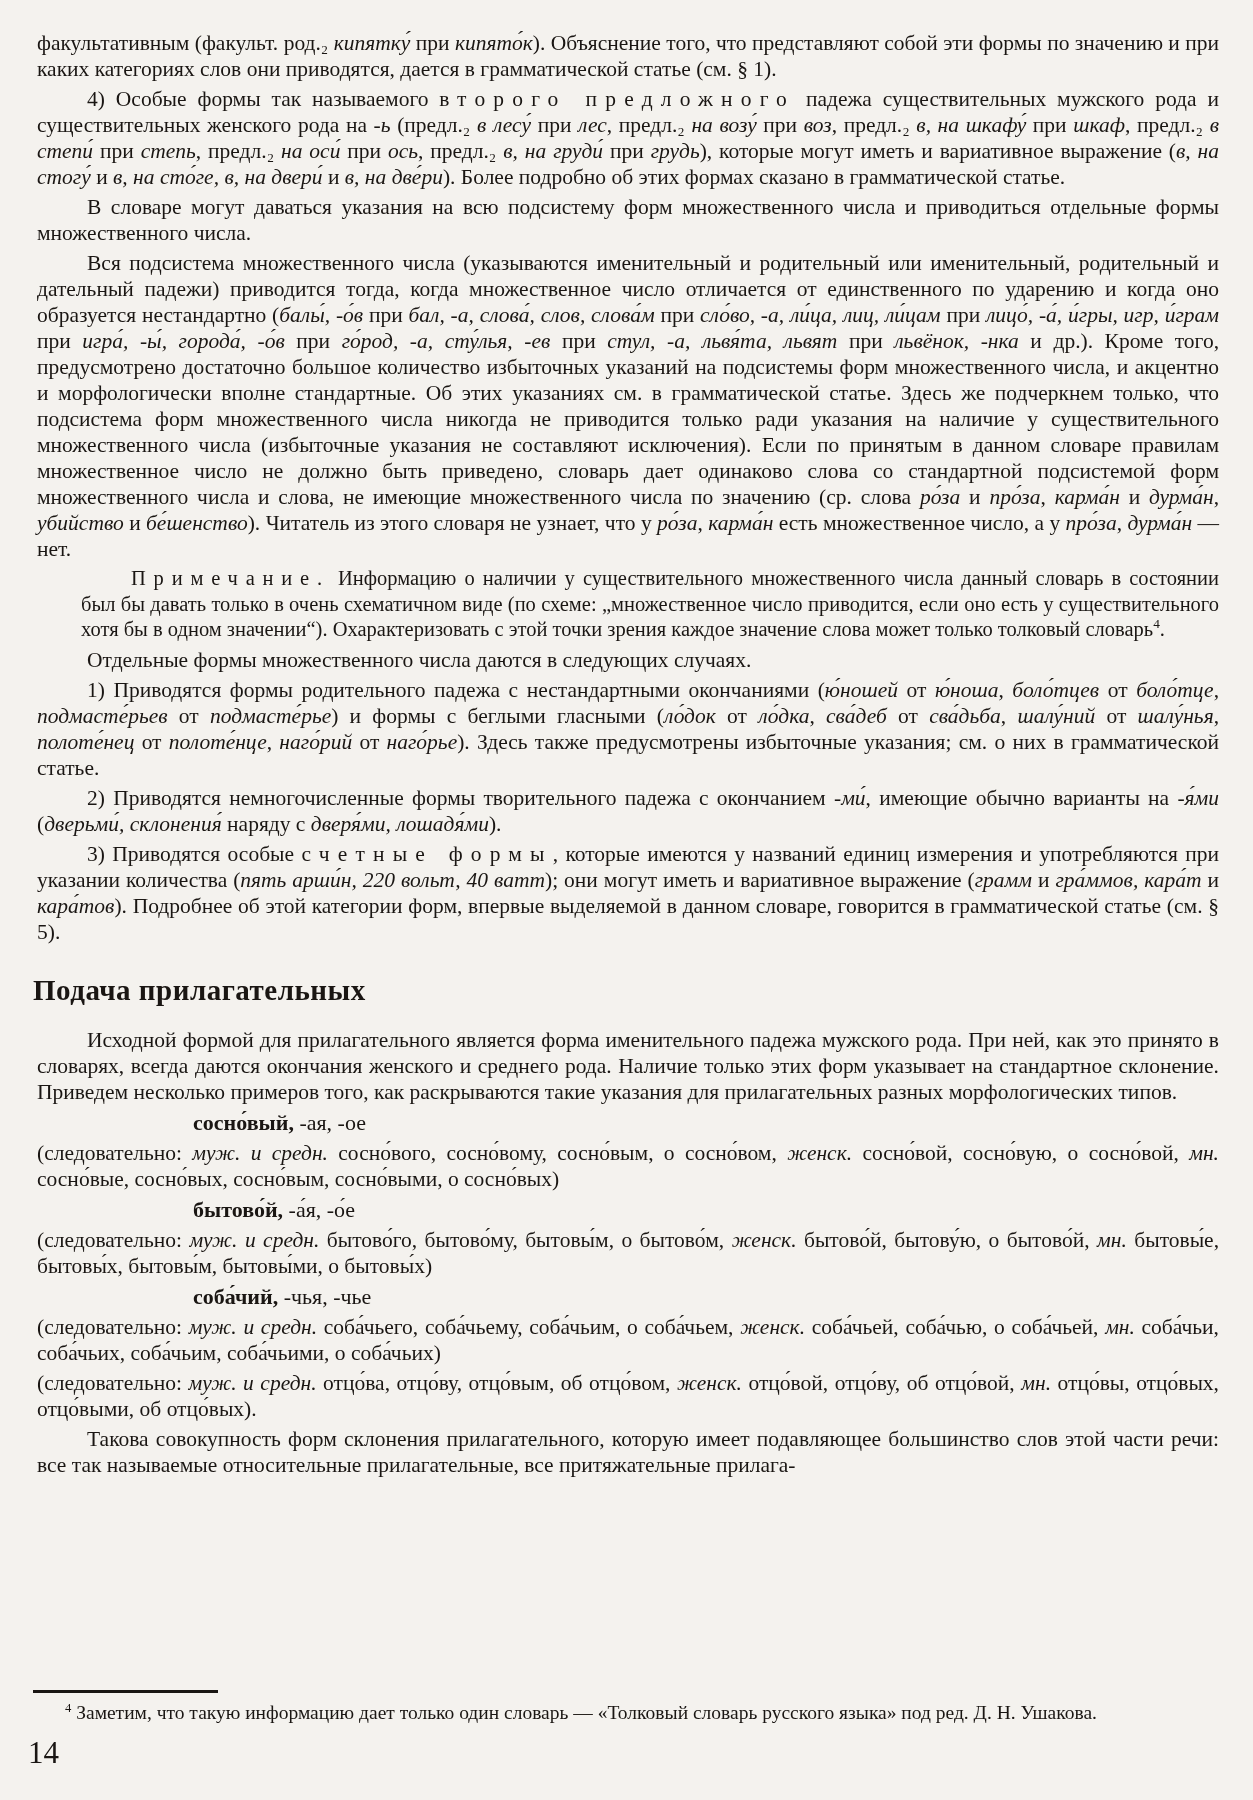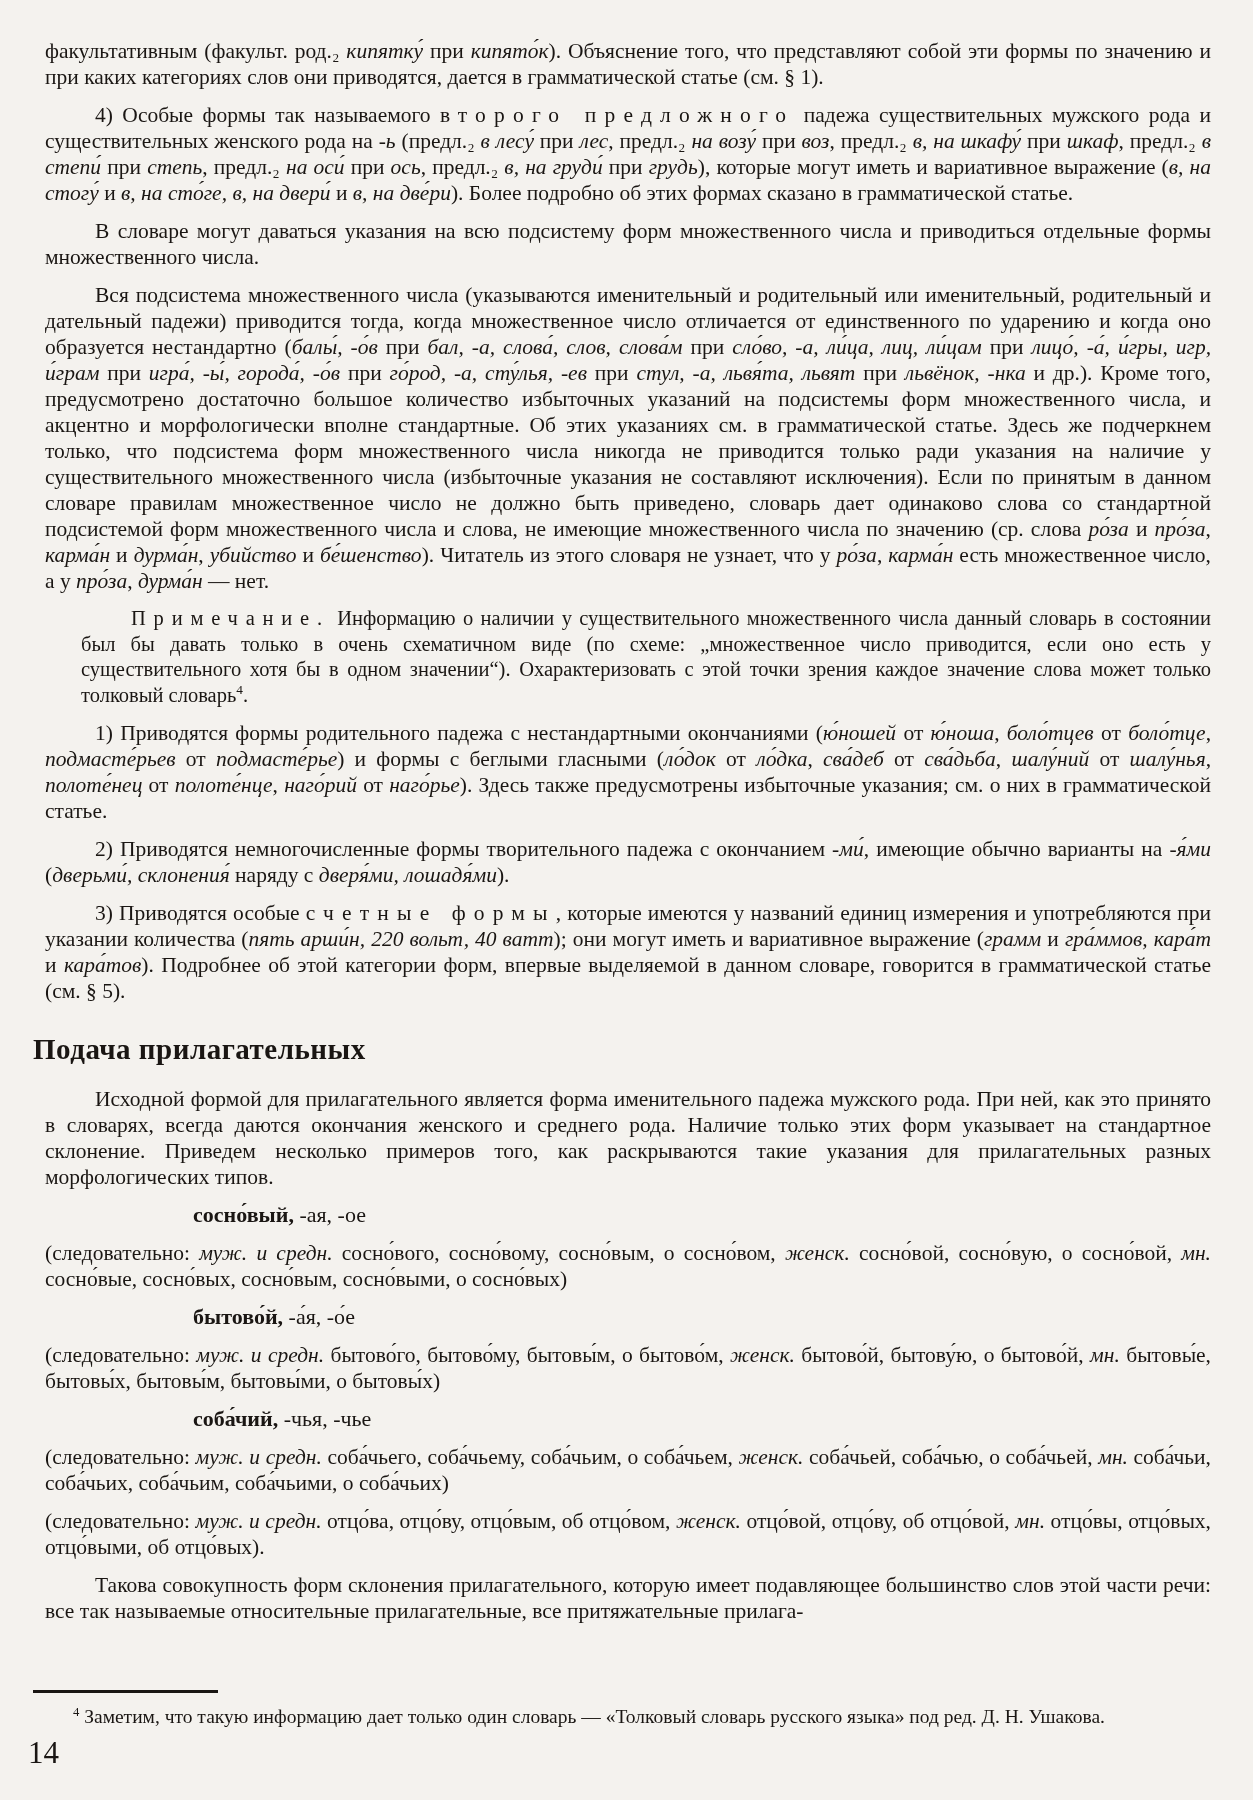--- a/index.html
+++ b/index.html
@@ -14,21 +14,21 @@
     position:relative;
     width:1253px;height:1800px;
     box-sizing:border-box;
     padding:26px 30px 0 33px;
   }
   .bodytext{
     font-size:21.5px;
     line-height:26px;
     text-align:justify;
   }
-  p{margin:12px;}
+  p{margin:4px;}
   .p-indent{text-indent:50px;}
   .p-noindent{text-indent:0;}
   .note{
     margin-left:48px;
     font-size:20.5px;
     line-height:25.5px;
     text-indent:50px;
   }
   .section-heading{
     font-weight:700;
@@ -74,20 +74,21 @@
 <body>
 
 <div class="page">
   <div class="bodytext">
 
     <p class="p-noindent"><span>факультативным (факульт. род.₂ </span><span class="s-i">кипятку́</span><span> при </span><span class="s-i">кипято́к</span><span>). Объяснение того, что представляют собой эти формы по значению и при каких категориях слов они приводятся, дается в грамматической статье (см. § 1).</span></p>
     <p class="p-indent"><span>4) Особые формы так называемого </span><span class="s-sp">второго предложного</span><span> падежа существительных мужского рода и существительных женского рода на </span><span class="s-i">-ь</span><span> (предл.₂ </span><span class="s-i">в лесу́</span><span> при </span><span class="s-i">лес</span><span>, предл.₂ </span><span class="s-i">на возу́</span><span> при </span><span class="s-i">воз</span><span>, предл.₂ </span><span class="s-i">в, на шкафу́</span><span> при </span><span class="s-i">шкаф</span><span>, предл.₂ </span><span class="s-i">в степи́</span><span> при </span><span class="s-i">степь</span><span>, предл.₂ </span><span class="s-i">на оси́</span><span> при </span><span class="s-i">ось</span><span>, предл.₂ </span><span class="s-i">в, на груди́</span><span> при </span><span class="s-i">грудь</span><span>), которые могут иметь и вариативное выражение (</span><span class="s-i">в, на стогу́</span><span> и </span><span class="s-i">в, на сто́ге, в, на двери́</span><span> и </span><span class="s-i">в, на две́ри</span><span>). Более подробно об этих формах сказано в грамматической статье.</span></p>
     <p class="p-indent">В словаре могут даваться указания на всю подсистему форм множественного числа и приводиться отдельные формы множественного числа.</p>
     <p class="p-indent"><span>Вся подсистема множественного числа (указываются именительный и родительный или именительный, родительный и дательный падежи) приводится тогда, когда множественное число отличается от единственного по ударению и когда оно образуется нестандартно (</span><span class="s-i">балы́, -о́в</span><span> при </span><span class="s-i">бал, -а, слова́, слов, слова́м</span><span> при </span><span class="s-i">сло́во, -а, ли́ца, лиц, ли́цам</span><span> при </span><span class="s-i">лицо́, -а́, и́гры, игр, и́грам</span><span> при </span><span class="s-i">игра́, -ы́, города́, -о́в</span><span> при </span><span class="s-i">го́род, -а, сту́лья, -ев</span><span> при </span><span class="s-i">стул, -а, львя́та, львят</span><span> при </span><span class="s-i">львёнок, -нка</span><span> и др.). Кроме того, предусмотрено достаточно большое количество избыточных указаний на подсистемы форм множественного числа, и акцентно и морфологически вполне стандартные. Об этих указаниях см. в грамматической статье. Здесь же подчеркнем только, что подсистема форм множественного числа никогда не приводится только ради указания на наличие у существительного множественного числа (избыточные указания не составляют исключения). Если по принятым в данном словаре правилам множественное число не должно быть приведено, словарь дает одинаково слова со стандартной подсистемой форм множественного числа и слова, не имеющие множественного числа по значению (ср. слова </span><span class="s-i">ро́за</span><span> и </span><span class="s-i">про́за</span><span>, </span><span class="s-i">карма́н</span><span> и </span><span class="s-i">дурма́н</span><span>, </span><span class="s-i">убийство</span><span> и </span><span class="s-i">бе́шенство</span><span>). Читатель из этого словаря не узнает, что у </span><span class="s-i">ро́за</span><span>, </span><span class="s-i">карма́н</span><span> есть множественное число, а у </span><span class="s-i">про́за</span><span>, </span><span class="s-i">дурма́н</span><span> — нет.</span></p>
     <p class="note"><span class="s-sp">Примечание.</span><span> Информацию о наличии у существительного множественного числа данный словарь в состоянии был бы давать только в очень схематичном виде (по схеме: „множественное число приводится, если оно есть у существительного хотя бы в одном значении“). Охарактеризовать с этой точки зрения каждое значение слова может только толковый словарь</span><span class="s-sup">4</span><span>.</span></p>
+    <p class="p-indent">Отдельные формы множественного числа даются в следующих случаях.</p>
     <p class="p-indent"><span>1) Приводятся формы родительного падежа с нестандартными окончаниями (</span><span class="s-i">ю́ношей</span><span> от </span><span class="s-i">ю́ноша</span><span>, </span><span class="s-i">боло́тцев</span><span> от </span><span class="s-i">боло́тце</span><span>, </span><span class="s-i">подмасте́рьев</span><span> от </span><span class="s-i">подмасте́рье</span><span>) и формы с беглыми гласными (</span><span class="s-i">ло́док</span><span> от </span><span class="s-i">ло́дка</span><span>, </span><span class="s-i">сва́деб</span><span> от </span><span class="s-i">сва́дьба</span><span>, </span><span class="s-i">шалу́ний</span><span> от </span><span class="s-i">шалу́нья</span><span>, </span><span class="s-i">полоте́нец</span><span> от </span><span class="s-i">полоте́нце</span><span>, </span><span class="s-i">наго́рий</span><span> от </span><span class="s-i">наго́рье</span><span>). Здесь также предусмотрены избыточные указания; см. о них в грамматической статье.</span></p>
     <p class="p-indent"><span>2) Приводятся немногочисленные формы творительного падежа с окончанием </span><span class="s-i">-ми́</span><span>, имеющие обычно варианты на </span><span class="s-i">-я́ми</span><span> (</span><span class="s-i">дверьми́, склонения́</span><span> наряду с </span><span class="s-i">дверя́ми, лошадя́ми</span><span>).</span></p>
     <p class="p-indent"><span>3) Приводятся особые </span><span class="s-sp">счетные формы</span><span>, которые имеются у названий единиц измерения и употребляются при указании количества (</span><span class="s-i">пять арши́н, 220 вольт, 40 ватт</span><span>); они могут иметь и вариативное выражение (</span><span class="s-i">грамм</span><span> и </span><span class="s-i">гра́ммов, кара́т</span><span> и </span><span class="s-i">кара́тов</span><span>). Подробнее об этой категории форм, впервые выделяемой в данном словаре, говорится в грамматической статье (см. § 5).</span></p>
 
     <p class="section-heading">Подача прилагательных</p>
 
     <p class="p-indent">Исходной формой для прилагательного является форма именительного падежа мужского рода. При ней, как это принято в словарях, всегда даются окончания женского и среднего рода. Наличие только этих форм указывает на стандартное склонение. Приведем несколько примеров того, как раскрываются такие указания для прилагательных разных морфологических типов.</p>
 
     <p class="headline"><span class="s-b">сосно́вый,</span><span> -ая, -ое</span></p>
     <p class="expansion"><span>(следовательно: </span><span class="s-i">муж. и средн.</span><span> сосно́вого, сосно́вому, сосно́вым, о сосно́вом, </span><span class="s-i">женск.</span><span> сосно́вой, сосно́вую, о сосно́вой, </span><span class="s-i">мн.</span><span> сосно́вые, сосно́вых, сосно́вым, сосно́выми, о сосно́вых)</span></p>

